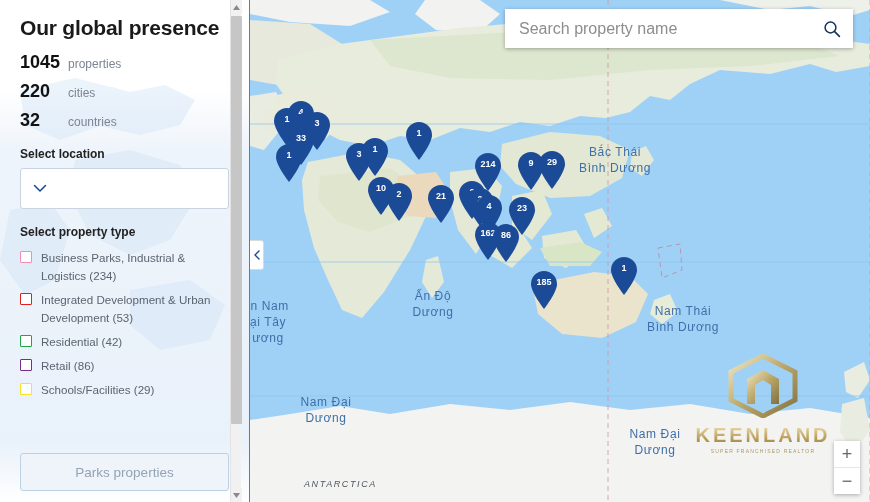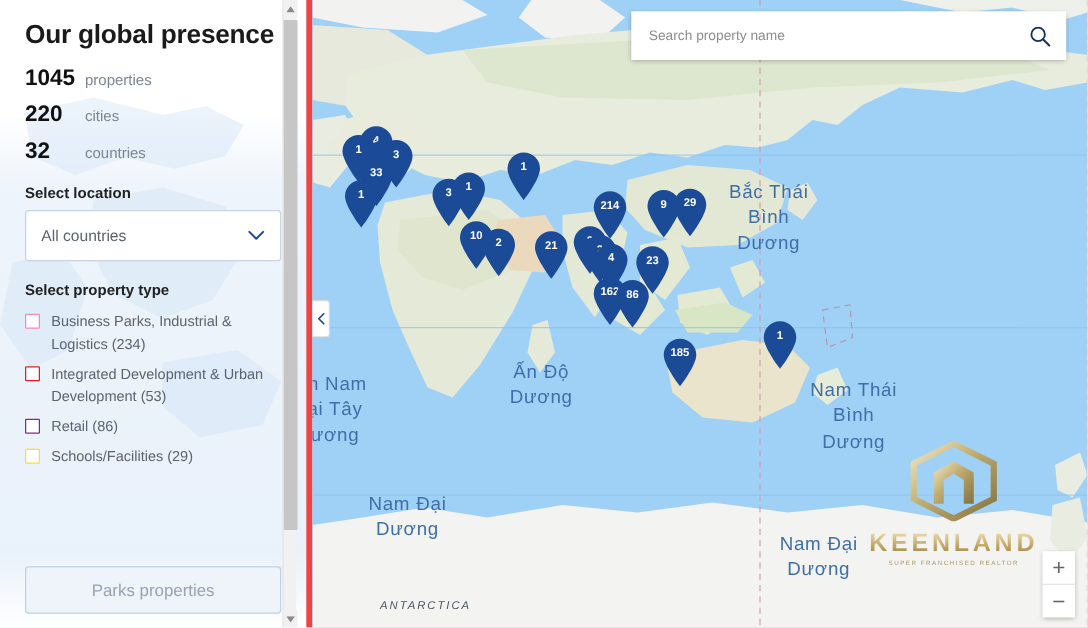--- a/index.html
+++ b/index.html
@@ -8,21 +8,21 @@
     font-family: "Liberation Sans", sans-serif;
     overflow: hidden; background: #fff;
   }
   #app { position: relative; width: 870px; height: 502px; display: flex; }
 
   
   .sidebar {
     position: relative;
     width: 250px; height: 502px;
     background: #ffffff;
-    border-right: 5px solid #ef4444;
+    border-right: 1px solid #ef4444;
     flex: 0 0 250px;
     overflow: hidden;
   }
   .sidebar-bg {
     position: absolute; inset: 0;
     background: linear-gradient(180deg,#ffffff 0%,#ffffff 18%,#eef4fb 30%,#e9f1fa 88%,#ffffff 100%);
   }
   .sidebar-ghost {
     position: absolute; left: -20px; top: 30px;
     width: 290px; height: 430px;
@@ -139,21 +139,21 @@
     position: absolute; top: 9px; left: 255px;
     width: 348px; height: 39px;
     background: #fff;
     box-shadow: 0 1px 4px rgba(0,0,0,.3);
     display: flex; align-items: center;
     padding: 0 12px 0 14px;
     z-index: 20;
   }
   .search-input {
     flex: 1; border: none; outline: none;
-    font-size: 11px; color: #333;
+    font-size: 16px; color: #333;
     font-family: "Liberation Sans", sans-serif;
     background: transparent;
   }
   .search-input::placeholder { color: #8d8d8d; }
 
   
   .marker {
     position: absolute;
     width: 30px; height: 40px;
     transform: translate(-50%,-100%);
@@ -163,21 +163,21 @@
     position: absolute; left: 0; top: 8px;
     width: 30px; text-align: center;
     font-size: 9px; font-weight: bold; color: #fff;
     line-height: 1;
     pointer-events: none;
   }
 
   .maplabel {
     position: absolute;
     color: #3f6fa8;
-    font-size: 15px;
+    font-size: 12px;
     letter-spacing: .6px;
     text-align: center;
     line-height: 1.35;
     pointer-events: none;
     white-space: pre-line;
   }
   .maplabel.dark { color: #4c5560; font-style: italic; letter-spacing: 1.6px; font-size: 9px;}
 
   
   .zoomctl {
@@ -242,36 +242,39 @@
           <span class="stat-label">cities</span>
         </div>
         <div class="stat-row">
           <span class="stat-num">32</span>
           <span class="stat-label">countries</span>
         </div>
       </div>
 
       <div class="section-label">Select location</div>
       <div class="select-box">
-        <span class="select-value">All countries</span>
         <svg class="chev" viewBox="0 0 14 9">
           <polyline points="1.5,1.5 7,7 12.5,1.5" fill="none" stroke="#1b4a97" stroke-width="1.6" stroke-linecap="round" stroke-linejoin="round"></polyline>
         </svg>
       </div>
 
       <div class="section-label">Select property type</div>
 
       <div class="types">
         <div class="type-row">
           <span class="cbox" style="border-color:#f28cb5"></span>
           <span class="type-label">Business Parks, Industrial &amp; Logistics (234)</span>
         </div>
         <div class="type-row">
           <span class="cbox" style="border-color:#e02020"></span>
           <span class="type-label">Integrated Development &amp; Urban Development (53)</span>
+        </div>
+        <div class="type-row">
+          <span class="cbox" style="border-color:#19a845"></span>
+          <span class="type-label">Residential (42)</span>
         </div>
         <div class="type-row">
           <span class="cbox" style="border-color:#7b2d8e"></span>
           <span class="type-label">Retail (86)</span>
         </div>
         <div class="type-row">
           <span class="cbox" style="border-color:#f7e31e"></span>
           <span class="type-label">Schools/Facilities (29)</span>
         </div>
       </div>

